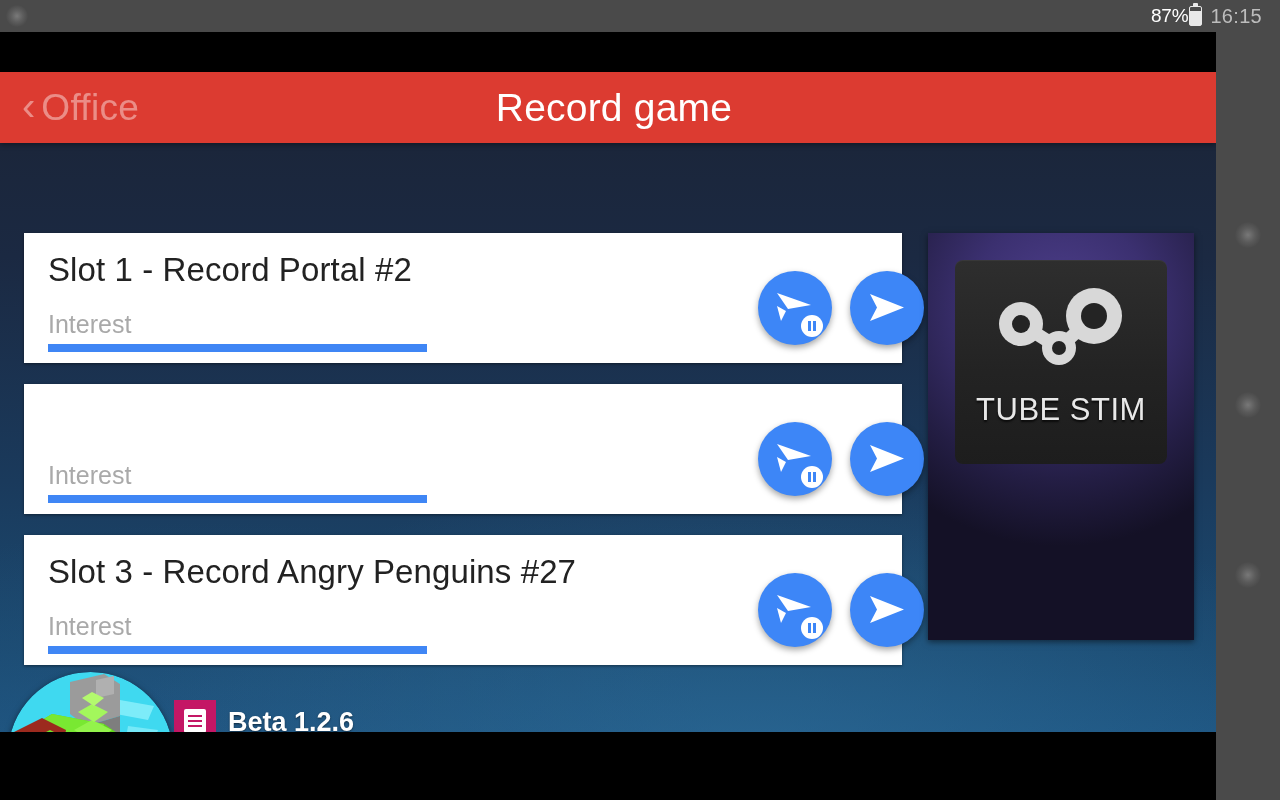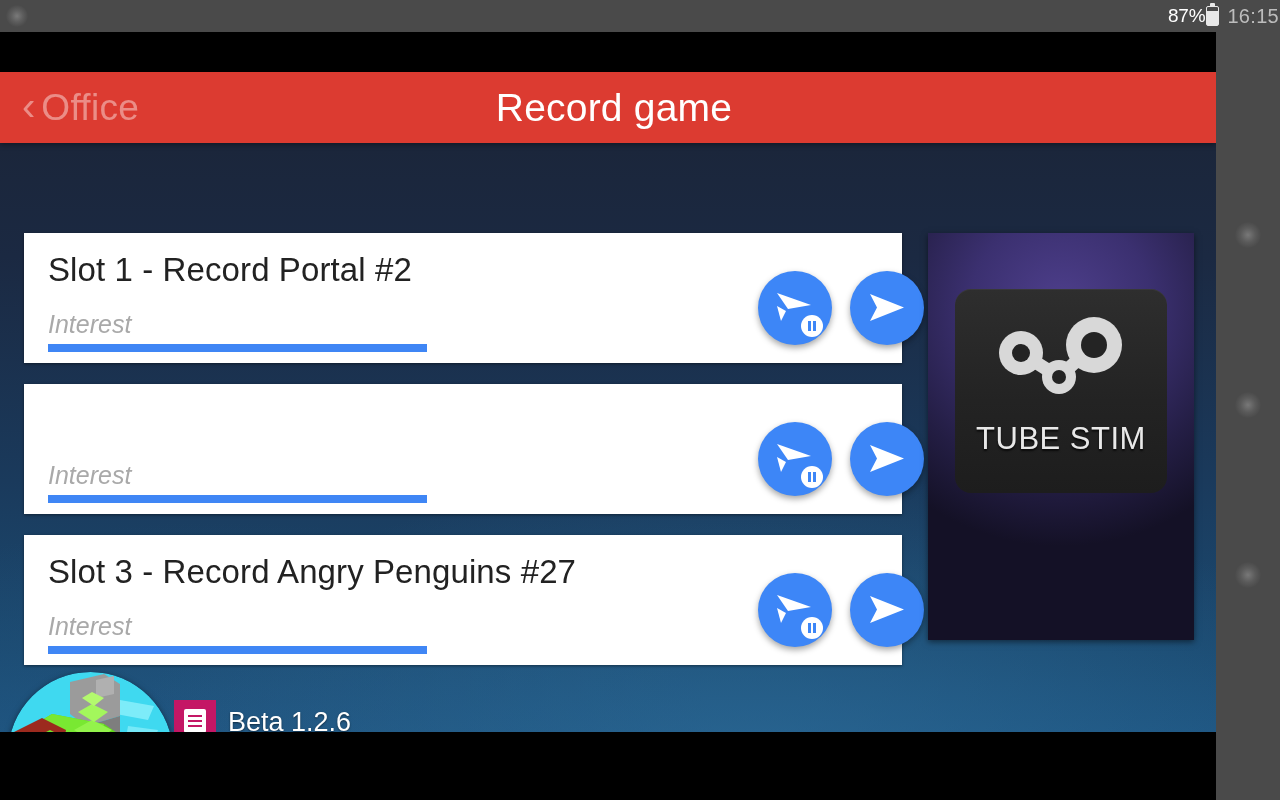--- a/index.html
+++ b/index.html
@@ -18,21 +18,21 @@
     position:absolute; left:0; top:0; width:1280px; height:32px;
     background:#4a4a4a;
     display:flex; align-items:center;
   }
   .status-dot {
     width:22px; height:22px; margin-left:6px; border-radius:50%;
     background:radial-gradient(circle at 50% 50%, rgba(130,130,130,.85) 0%, rgba(110,110,110,.55) 38%, rgba(74,74,74,0) 72%);
   }
   .status-right {
     margin-left:auto; display:flex; align-items:center; gap:0px;
-    padding-right:1px; height:100%;
+    padding-right:18px; height:100%;
   }
   .status-batt-pct {
     color:#fff; font-size:19px; letter-spacing:-.2px; font-weight:400;
   }
   .batt-icon {
     position:relative; width:13px; height:20px; margin:0 8px 0 1px;
     border:1.6px solid #e8e8e8; border-radius:2px;
   }
   .batt-icon::before {
     content:""; position:absolute; left:3px; top:-4px; width:5px; height:3px;
@@ -102,21 +102,21 @@
     position:relative; width:878px; height:130px; background:#fff;
     margin-bottom:21px; box-shadow:0 1px 3px rgba(0,0,0,.45);
   }
   .slot-title {
     position:absolute; left:24px; top:18px;
     font-size:33px; color:#222; font-weight:400; letter-spacing:.1px;
     white-space:nowrap;
   }
   .slot-meter-label {
     position:absolute; left:24px; top:77px;
-    font-size:25px; color:#a9a9a9; font-weight:400;font-style:italic;
+    font-size:25px; color:#a9a9a9; font-weight:400;
   }
   .slot-meter-track {
     position:absolute; left:24px; top:111px; width:379px; height:8px;
     background:transparent;
   }
   .slot-meter-fill {
     height:8px; background:#3f86f5; width:100%;
   }
   .slot-actions {
     position:absolute; right:-22px; top:38px; display:flex; gap:18px; align-items:center;
@@ -138,22 +138,22 @@
   
   .lib-tile {
     position:absolute; left:928px; top:161px; width:266px; height:407px;
     background:
       radial-gradient(ellipse 240px 240px at 50% 18%, #4e3f8c 0%, #3b3070 38%, #241e45 72%, #141126 100%);
     box-shadow:0 2px 6px rgba(0,0,0,.5);
     cursor:pointer;
     display:flex; flex-direction:column; align-items:center;
   }
   .lib-logo {
-    margin-top:56px;
-    width:212px; height:204px; border-radius:16px;
+    margin-top:27px;
+    width:212px; height:204px; border-radius:8px;
     background:linear-gradient(#2e2e2e 0%, #232323 55%, #1d1d1d 100%);
     display:flex; flex-direction:column; align-items:center; justify-content:flex-start;
     box-shadow:inset 0 1px 0 rgba(255,255,255,.05);
   }
   .lib-logo svg { margin-top:26px; }
   .lib-logo-text {
     margin-top:10px; color:#e8e8e8; font-size:31px; letter-spacing:.5px;
     text-shadow:0 2px 2px rgba(0,0,0,.7);
   }
   .lib-caption {
@@ -180,21 +180,21 @@
     content:""; position:absolute; left:0; top:42px;
     border-left:13px solid #c41765; border-bottom:14px solid transparent;
   }
   .beta-chip .doc {
     width:22px; height:24px; background:#fff; border-radius:2px;
     display:flex; flex-direction:column; justify-content:center; gap:2.5px; padding:0 4px;
   }
   .beta-chip .doc i { display:block; height:2.5px; background:#c41765; }
   .beta-label {
     position:absolute; left:228px; top:635px;
-    color:#fff; font-size:27px; font-weight:400;
+    color:#fff; font-size:27px; font-weight:700;
     text-shadow:0 1px 2px rgba(0,0,0,.5);
   }
   .bar-green {
     position:absolute; left:174px; top:668px; width:132px; height:16px; background:#07a65b;
   }
   .bar-orange {
     position:absolute; left:174px; top:684px; width:104px; height:16px; background:#eda017;
   }
   .hud-divider {
     position:absolute; left:377px; top:668px; width:3px; height:42px; background:#ffffff;

